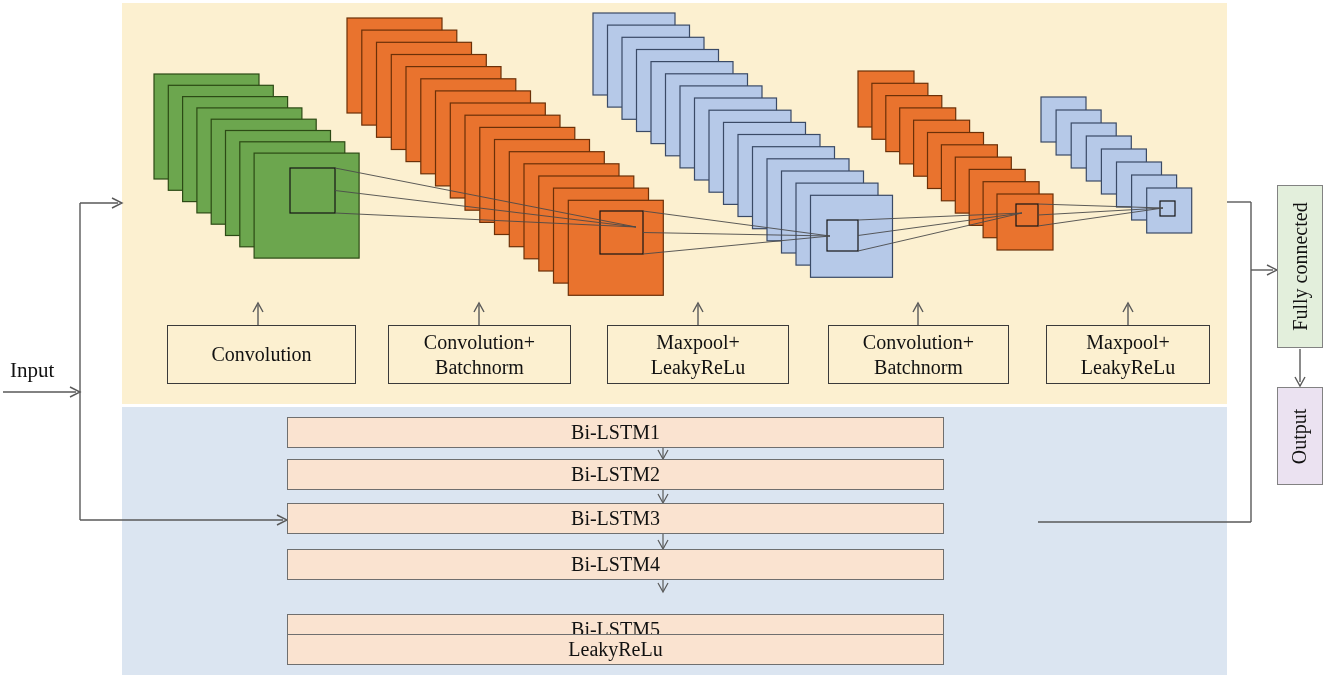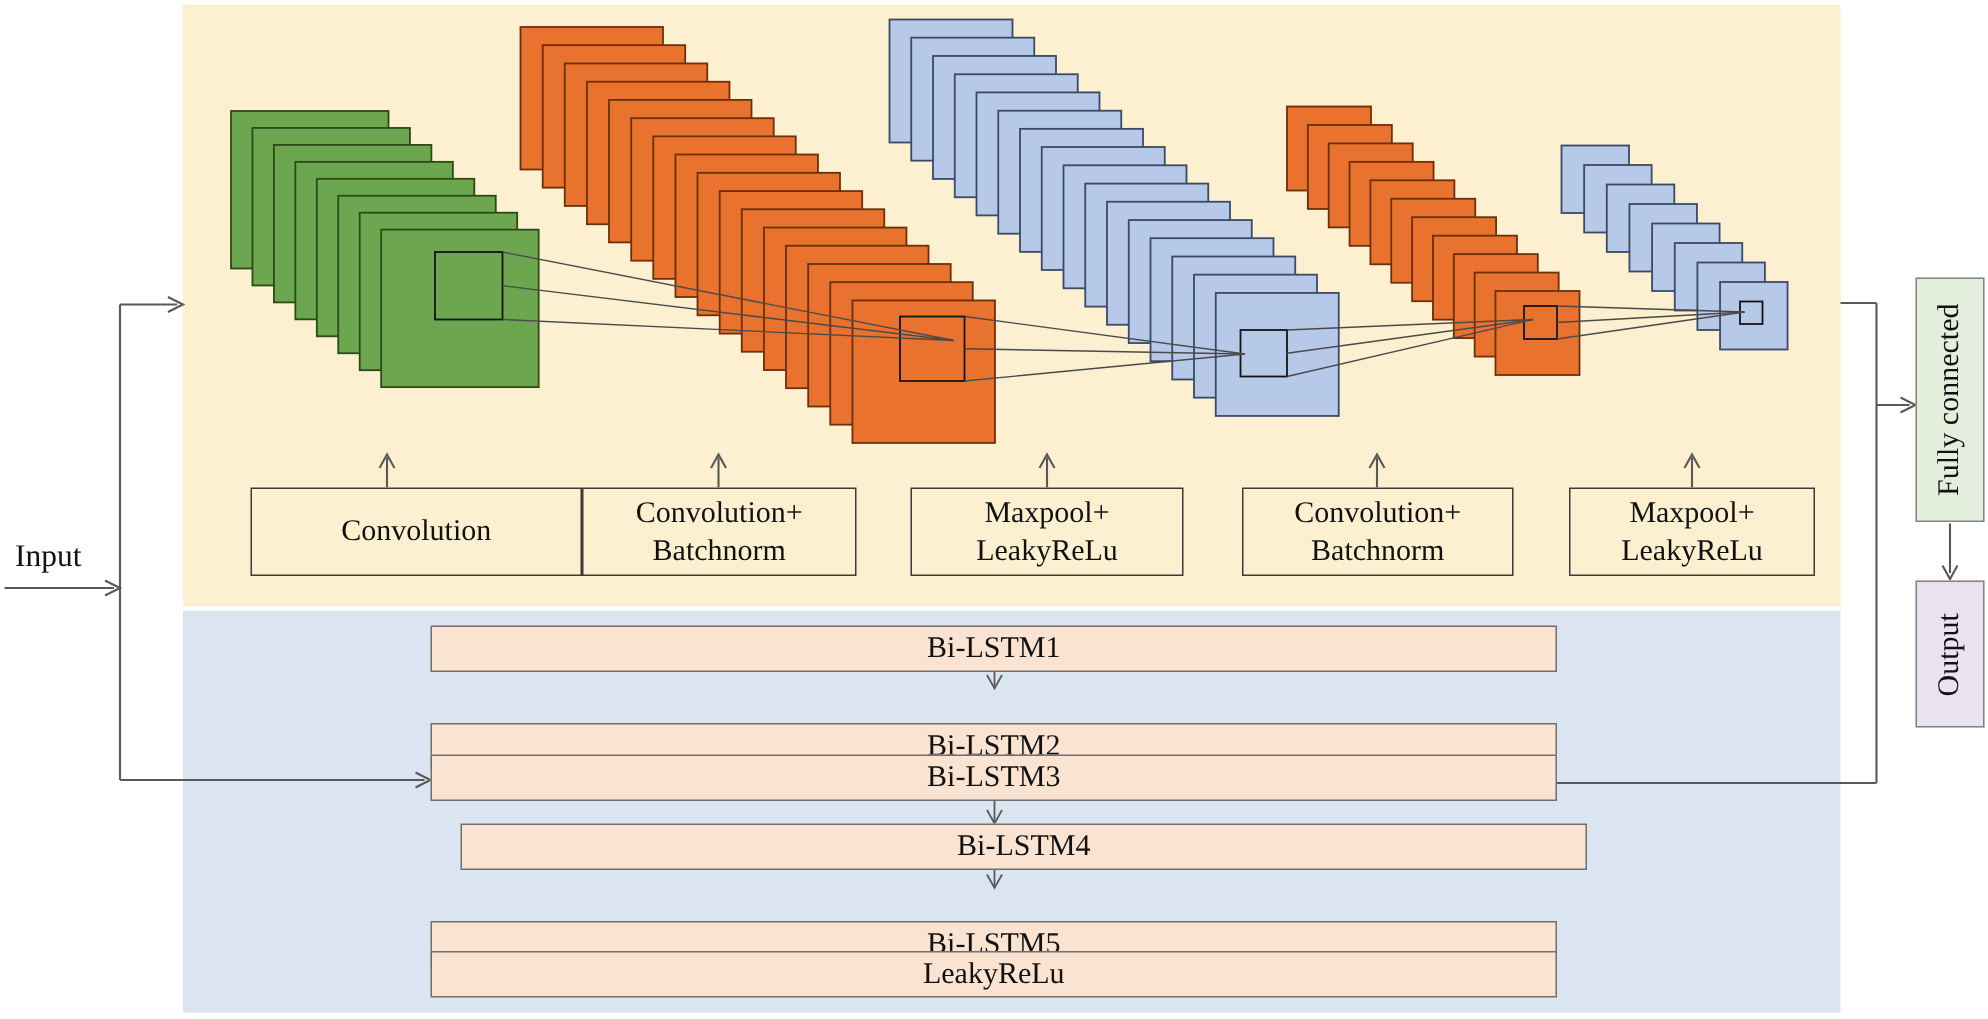--- a/index.html
+++ b/index.html
@@ -6,26 +6,26 @@
   .canvas{position:relative;width:1325px;height:679px;background:#ffffff;
           font-family:"Liberation Serif",serif;color:#111;overflow:hidden;}
   .panel{position:absolute;}
   #cnn-panel{left:122px;top:3px;width:1105px;height:401px;background:#FCF0D0;}
   #lstm-panel{left:122px;top:407px;width:1105px;height:268px;background:#DBE5F1;}
   #diagram-svg{position:absolute;left:0;top:0;width:1325px;height:679px;}
   .label-box{position:absolute;top:325px;height:59px;box-sizing:border-box;
              border:1px solid #3A3A3A;background:#FCF0D0;
              display:flex;flex-direction:column;align-items:center;justify-content:center;
              font-size:20px;line-height:25px;text-align:center;}
-  .lb1{left:167px;width:221px}
+  .lb1{left:167px;width:189px}
   .lb2{left:388px;width:183px}
   .lb3{left:607px;width:182px}
   .lb4{left:828px;width:181px}
   .lb5{left:1046px;width:164px}
-  .lstm-row{position:absolute;left:287px;width:751px;height:31px;box-sizing:border-box;
+  .lstm-row{position:absolute;left:287px;width:657px;height:31px;box-sizing:border-box;
             background:#FAE3D0;border:1.5px solid #6F6F6F;
             display:flex;align-items:center;justify-content:center;font-size:20px;}
   .r1{top:417px}.r2{top:459px}.r3{top:503px}.r4{top:549px}.r5{top:592px}.r6{top:634px}
   .vbox{position:absolute;left:1277px;width:46px;box-sizing:border-box;border:1.5px solid #828282;
         display:flex;align-items:center;justify-content:center;}
   #fc-box{top:185px;height:163px;background:#E3EFDC;}
   #output-box{top:387px;height:98px;background:#EBE2F1;}
   .vtext{transform:rotate(-90deg);white-space:nowrap;font-size:20px;}
   #input-label{position:absolute;left:10px;top:358px;width:64px;text-align:left;font-size:21px;}
 </style>
@@ -167,23 +167,23 @@
   <div class="label-box lb4">
     <span>Convolution+</span>
     <span>Batchnorm</span>
   </div>
   <div class="label-box lb5">
     <span>Maxpool+</span>
     <span>LeakyReLu</span>
   </div>
 
   <div class="lstm-row r1" style="background: rgb(250, 227, 208);">Bi-LSTM1</div>
-  <div class="lstm-row r2" style="background: rgb(250, 227, 208); margin-top: 23px;">Bi-LSTM2</div>
+  <div class="lstm-row r2" style="background: rgb(250, 227, 208);">Bi-LSTM2</div>
   <div class="lstm-row r3" style="background: rgb(250, 227, 208);">Bi-LSTM3</div>
-  <div class="lstm-row r4" style="background: rgb(250, 227, 208); margin-left: 20px;">Bi-LSTM4</div>
+  <div class="lstm-row r4" style="background: rgb(250, 227, 208);">Bi-LSTM4</div>
   <div class="lstm-row r5" style="background: rgb(250, 227, 208); margin-top: 22px;">Bi-LSTM5</div>
   <div class="lstm-row r6" style="background: rgb(250, 227, 208);">LeakyReLu</div>
 
   <div id="fc-box" class="vbox" style="background: rgb(227, 239, 220);">
     <span class="vtext">Fully connected</span>
   </div>
   <div id="output-box" class="vbox" style="background: rgb(235, 226, 241);">
     <span class="vtext">Output</span>
   </div>
 

